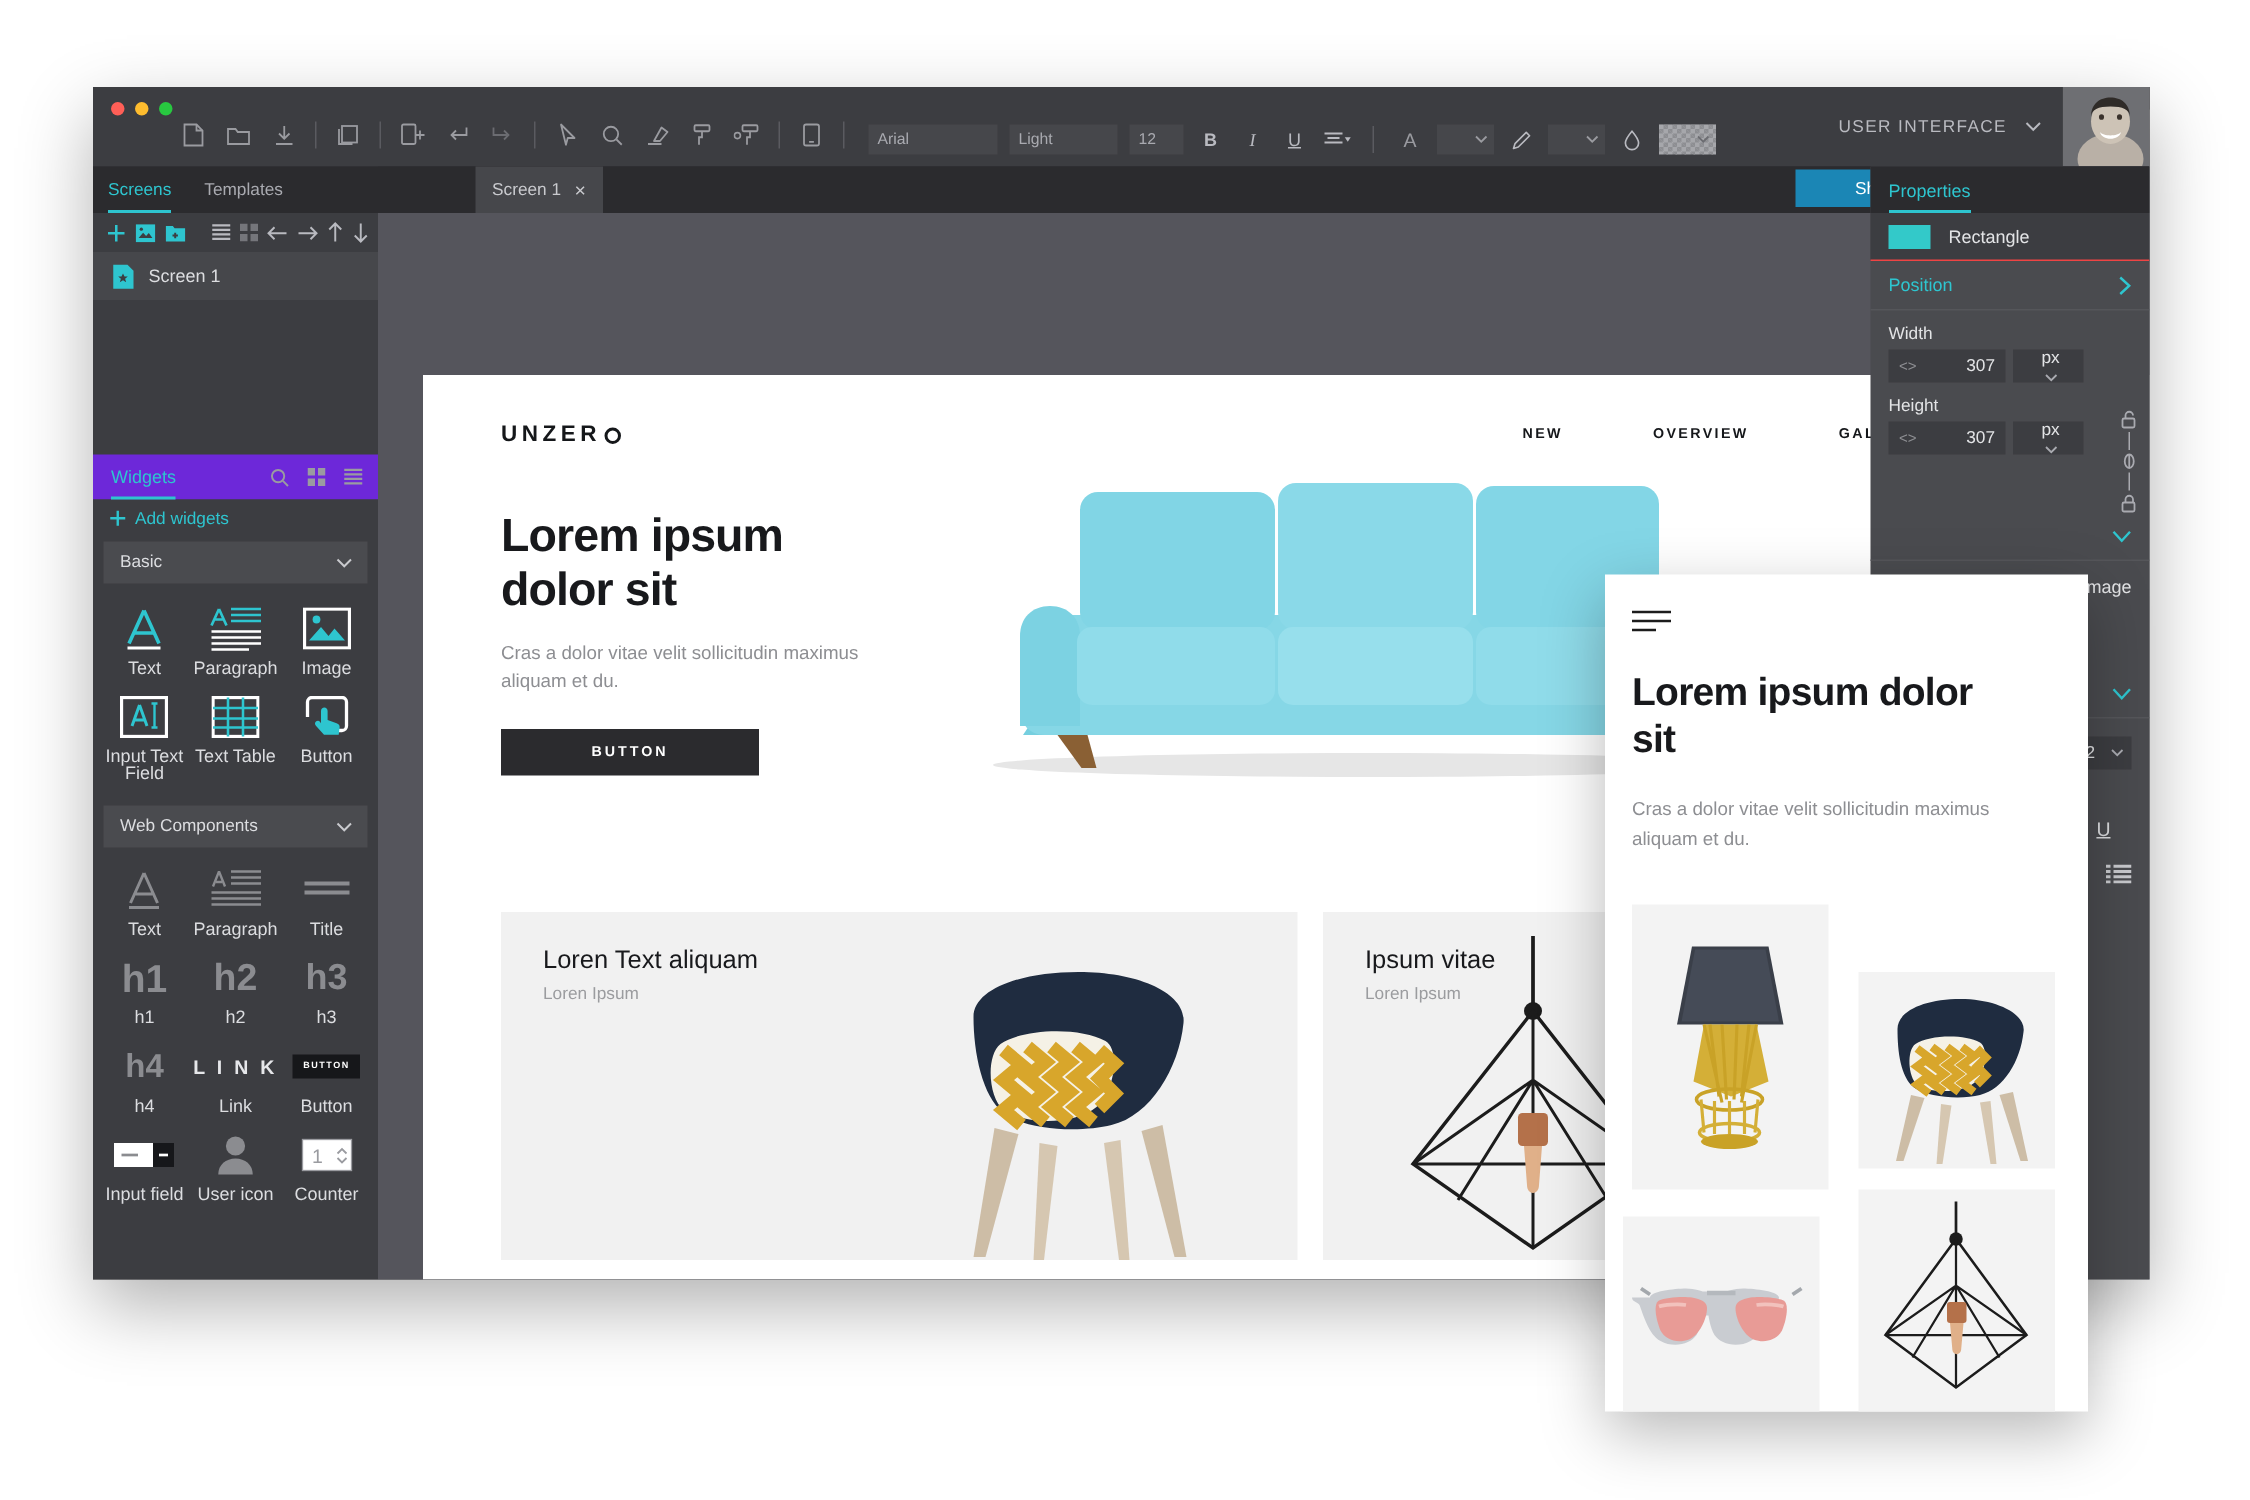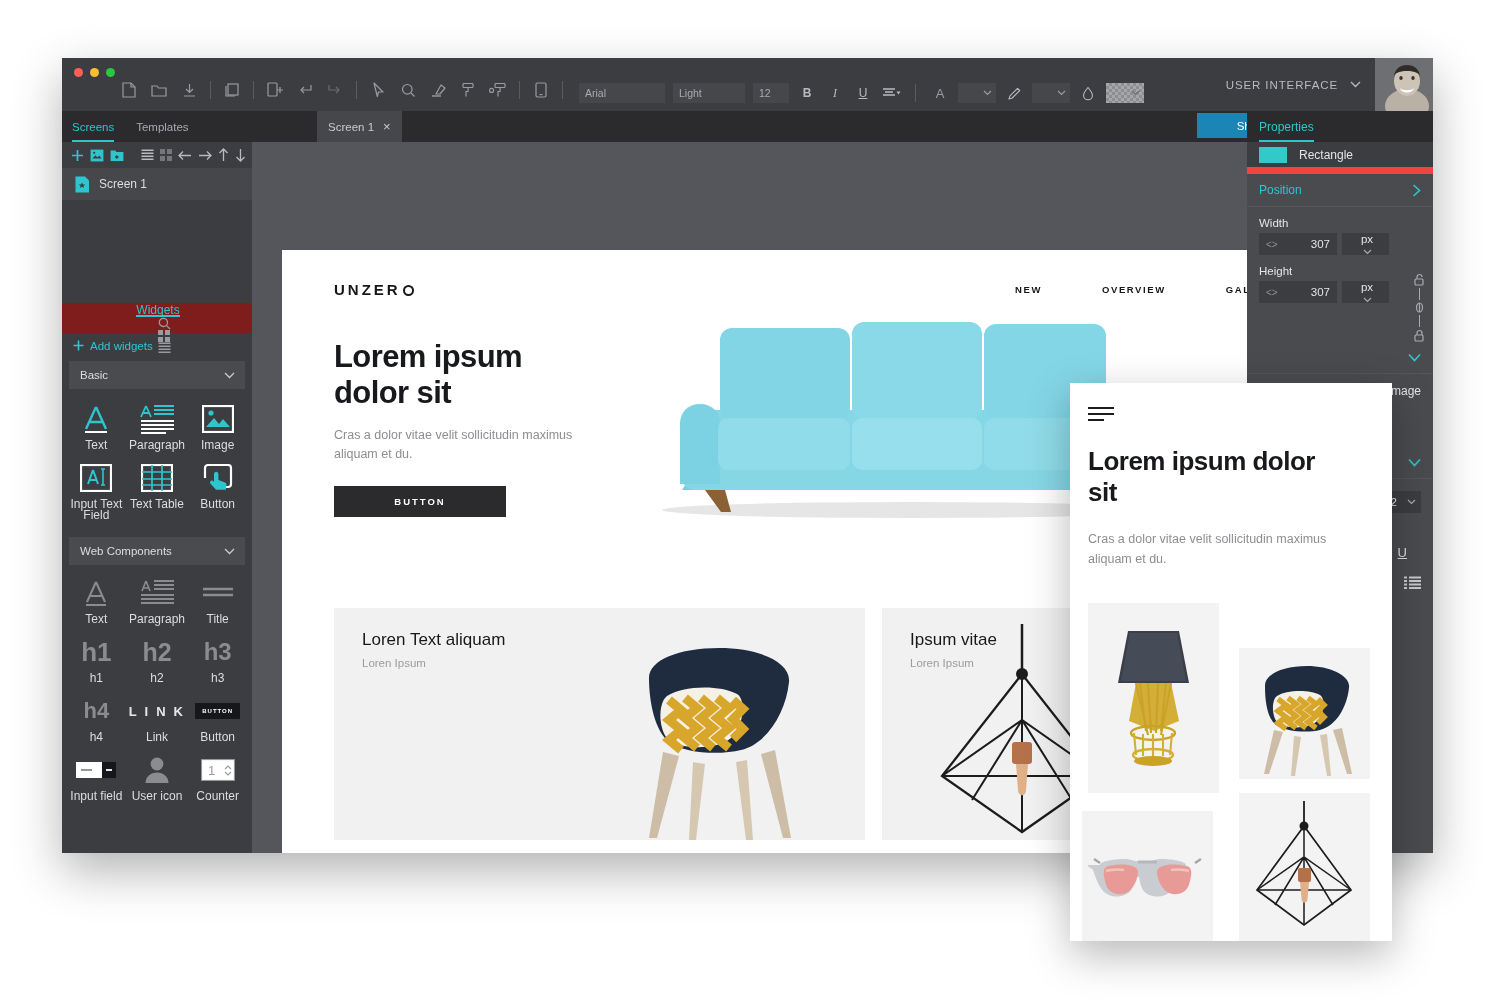--- a/index.html
+++ b/index.html
@@ -57,22 +57,22 @@
   .sb-tab.active { color:#2ec5cf; box-shadow:inset 0 -2px 0 #2ec5cf; }
   .sb-tools { height:26px; display:flex; align-items:center; gap:6px; padding-left:9px;
     background:#3c3d41; }
   .sb-tools .teal { color:#2ec5cf; }
   .sb-tools .gray { color:#b9bac0; }
   .sb-tools .dimg { color:#75767b; }
   .scrlist { background:#3c3d41; height:135px; }
   .scr-item { display:flex; align-items:center; gap:9px; height:32px; padding-left:13px;
     background:#46474b; color:#dcdde0; font-size:12px; }
 
-  .widgets-head { display:flex; align-items:center; height:30px; background:#7f1d1d;
-    padding:0 10px 0 12px;flex-direction:column; }
+  .widgets-head { display:flex; align-items:center; height:30px; background:#6d28d9;
+    padding:0 10px 0 12px; }
   .widgets-head .title { color:#2ec5cf; font-size:12px; height:30px; display:flex;
     align-items:center; box-shadow:inset 0 -2px 0 #2ec5cf; }
   .widgets-head .sp { flex:1; }
   .widgets-head .wi { color:#9a9ba0; margin-left:12px; }
   .addw { height:25px; display:flex; align-items:center; gap:6px; padding-left:11px;
     color:#2ec5cf; font-size:11.5px; background:#3c3d41; }
   .grp { height:28px; margin:3px 7px 0 7px; background:#4a4b4f; display:flex; align-items:center;
     justify-content:space-between; padding:0 10px 0 11px; color:#dcdde0; font-size:11.5px; }
   .wgrid { display:grid; grid-template-columns:repeat(3,1fr); padding:8px 4px 6px 4px; }
   .wcell { display:flex; flex-direction:column; align-items:center; gap:3px; padding:4px 0 5px 0; }
@@ -123,21 +123,21 @@
   .card .ct { position:absolute; left:28px; top:22px; font-size:17px; color:#18191c; }
   .card .cs { position:absolute; left:28px; top:49px; font-size:11.5px; color:#9b9c9f; }
 
   
   .props { position:absolute; right:0; top:53px; width:186px; height:742px; background:#4a4b4f; }
   .props-head { height:31px; background:#2b2b2e; display:flex; align-items:center;
     padding-left:12px; }
   .props-head .title { color:#2ec5cf; font-size:12px; height:31px; display:flex;
     align-items:center; box-shadow:inset 0 -2px 0 #2ec5cf; }
   .props-obj { height:32px; display:flex; align-items:center; gap:12px; padding-left:12px;
-    background:#3c3d41; color:#e3e4e6; font-size:12px; border-bottom:7px solid #ef4444; }
+    background:#3c3d41; color:#e3e4e6; font-size:12px; border-bottom:1px solid #ef4444; }
   .sw { width:28px; height:16px; }
   .prow { height:33px; display:flex; align-items:center; justify-content:space-between;
     padding:0 12px; color:#2ec5cf; font-size:12px; border-bottom:1px solid #55565a; }
   .fieldlbl { color:#e3e4e6; font-size:11.5px; padding:10px 0 4px 12px; }
   .fieldrow { display:flex; align-items:center; gap:5px; padding-left:12px; }
   .numbox { width:78px; height:22px; background:#3c3d41; display:flex; align-items:center;
     justify-content:space-between; padding:0 7px; color:#e3e4e6; font-size:11.5px; }
   .numbox .lt { color:#8d8e92; font-size:10px; }
   .unitbox { width:47px; height:22px; background:#3c3d41; display:flex; align-items:center;
     justify-content:space-between; padding:0 5px 0 8px; color:#e3e4e6; font-size:11.5px;flex-direction:column; }

